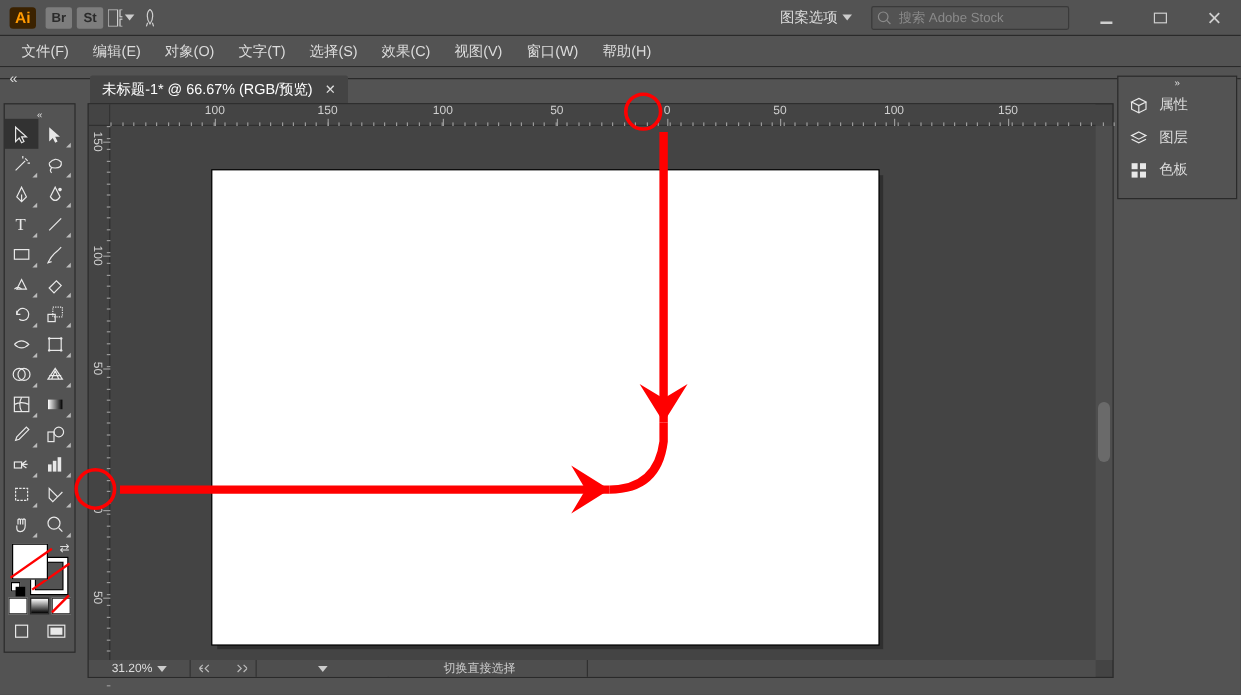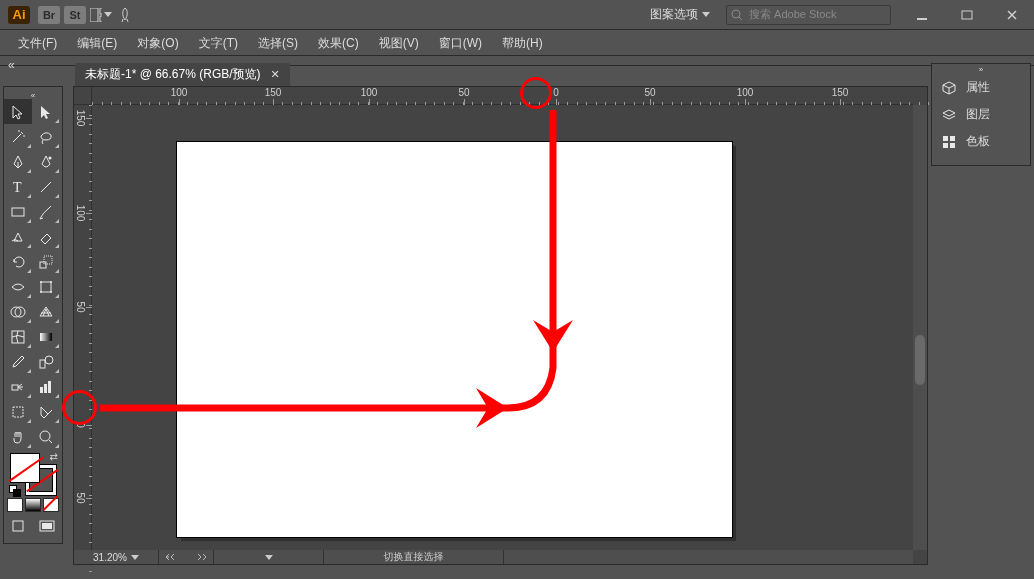--- a/index.html
+++ b/index.html
@@ -643,21 +643,21 @@
     <span class="chev-down"></span>
   </div>
   <div class="statuscell" style="left:85px;width:55px;">
     <svg width="40" height="10">
         <path d="M3 5 L0 5 M3 2 L0 5 L3 8 M8 2 L5 5 L8 8 M32 2 L35 5 L32 8 M37 2 L40 5 L37 8" stroke="#bbb" fill="none"></path>
       </svg>
   </div>
   <div class="statuscell" style="left:140px;width:110px;">
     <span class="chev-down"></span>
   </div>
-  <div class="statuscell" style="left:250px;width:180px;">
+  <div class="statuscell" style="left:236px;width:180px;">
     <span>切换直接选择</span>
   </div>
 </div>
 
 <div class="rpanel">
   <div class="toggle">»</div>
   <div class="item">
     <span class="ic">
         <svg width="16" height="16">
           <path d="M8 2 L14 5 L8 8 L2 5 Z M2 5 L2 11 L8 14 L8 8 M14 5 L14 11 L8 14" stroke="#e8e8e8" fill="none"></path>

